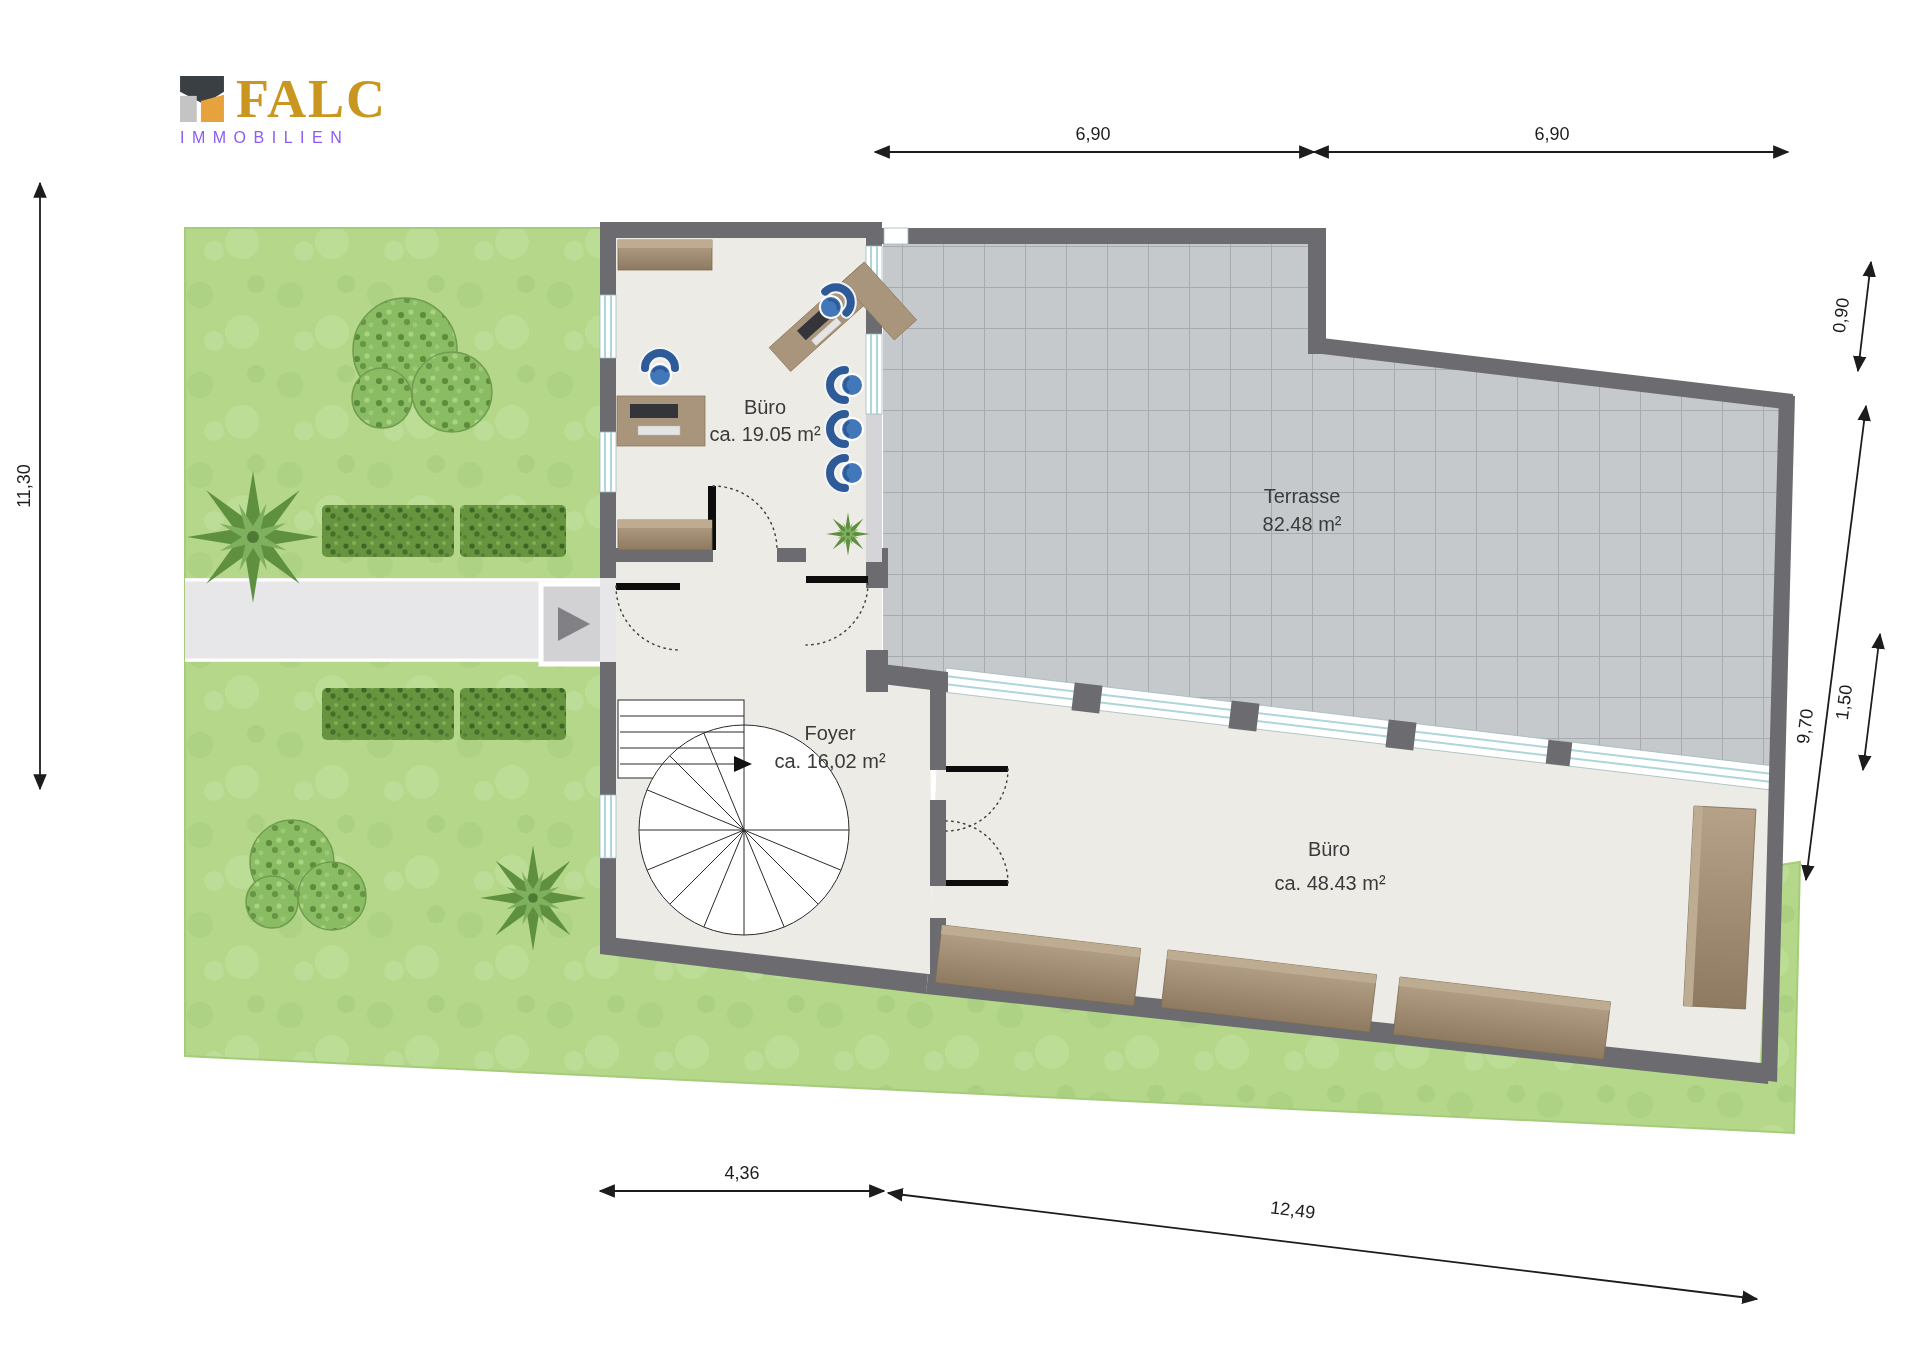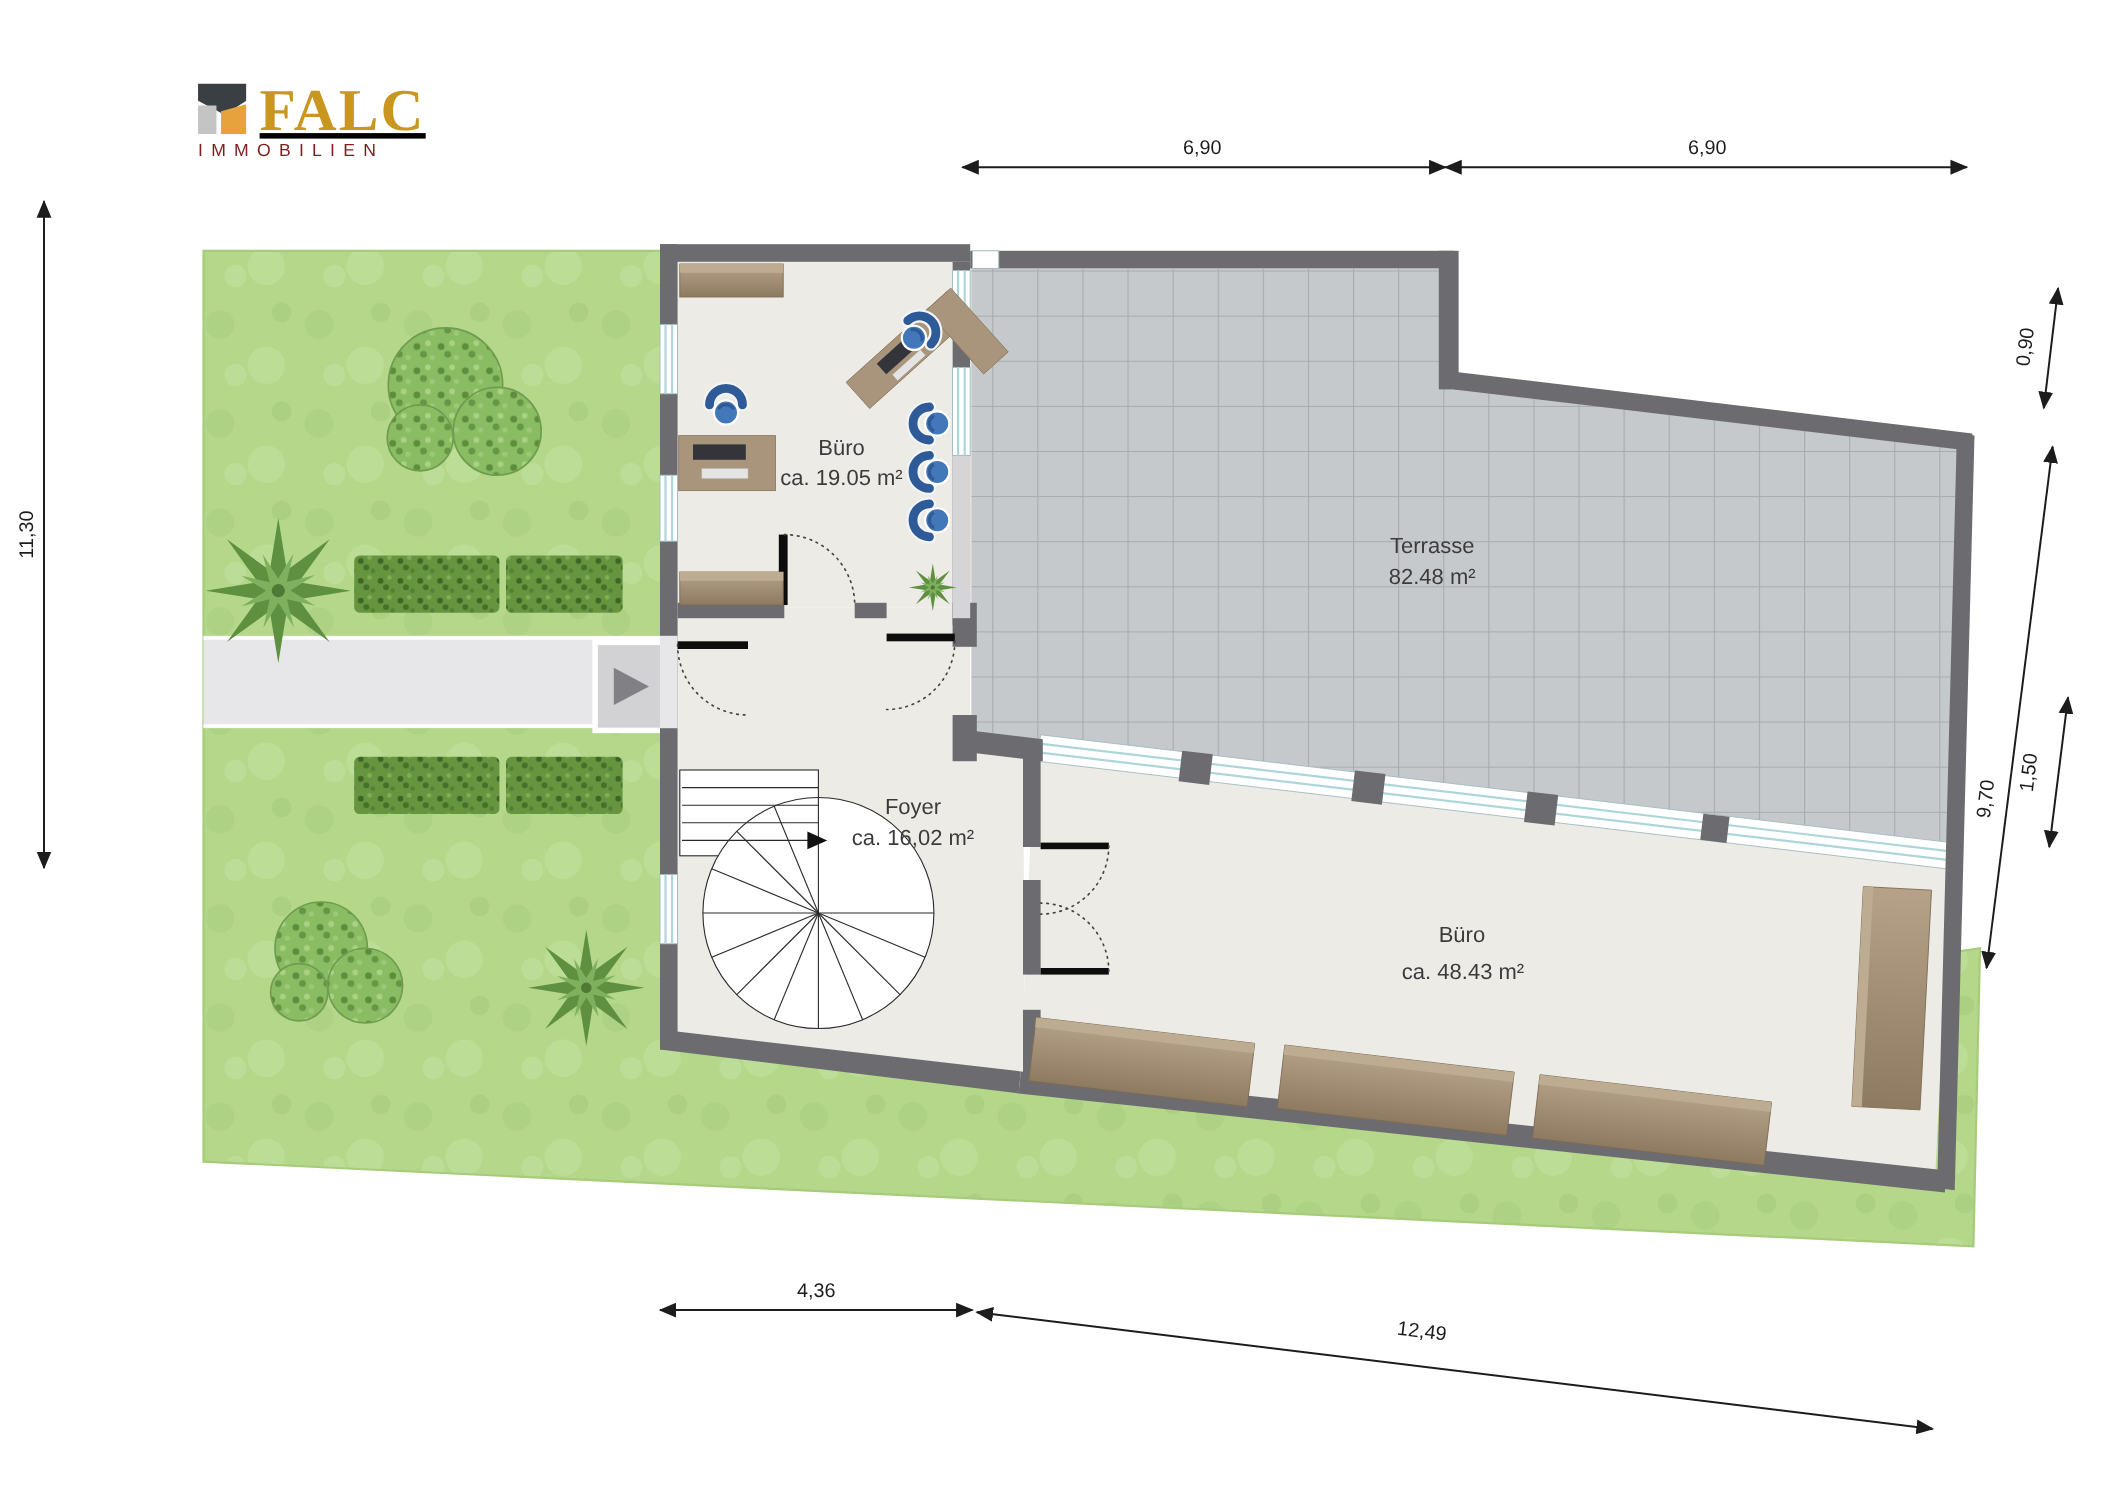--- a/index.html
+++ b/index.html
@@ -1,24 +1,24 @@
 <!DOCTYPE html>
 <html><head>
 <meta charset="utf-8">
 <style>
   html,body{margin:0;padding:0;background:#ffffff;}
   #canvas{position:relative;width:1920px;height:1357px;background:#ffffff;overflow:hidden;
           font-family:"Liberation Sans",sans-serif;}
   #plan-svg{position:absolute;left:0;top:0;}
   
   #logo{position:absolute;left:180px;top:76px;width:260px;}
-  #logo .row{display:flex;align-items:flex-end;text-decoration:underline;}
+  #logo .row{display:flex;align-items:center;}
   #logo .brand{font-family:"Liberation Serif",serif;font-size:54px;line-height:44px;
                color:#c9971f;letter-spacing:2px;margin-left:12px;font-weight:bold;}
-  #logo .subtitle{font-family:"Liberation Sans",sans-serif;font-size:16px;color:#7f1d1d;
+  #logo .subtitle{font-family:"Liberation Sans",sans-serif;font-size:16px;color:#8b5cf6;
                   letter-spacing:7.5px;margin-top:7px;}
   .room-label{font-size:20px;fill:#3b3b3b;}
   .dim-label{font-size:18px;fill:#1c1c1c;}
   .dim-line{stroke:#1c1c1c;stroke-width:1.8;}
   .dotted-arc{fill:none;stroke:#444;stroke-width:1.5;stroke-dasharray:1.5 4.5;stroke-linecap:round;}
   .door-leaf{fill:#0d0d0d;}
   .wall{fill:#6b6b70;}
   .glass{fill:#ffffff;stroke:#9fb9bb;stroke-width:0.8;}
   .glassline{stroke:#aed6da;stroke-width:2;}
   .stair-line{stroke:#2a2a2a;stroke-width:1;}

